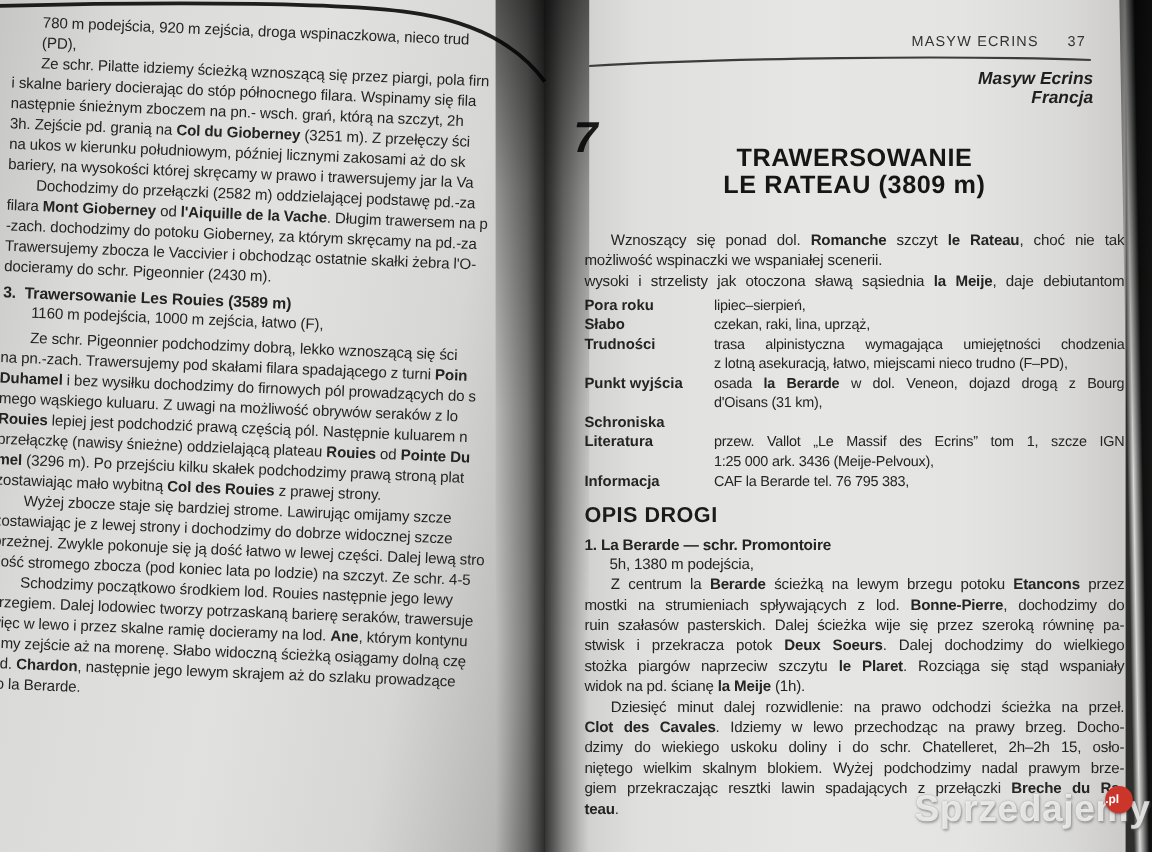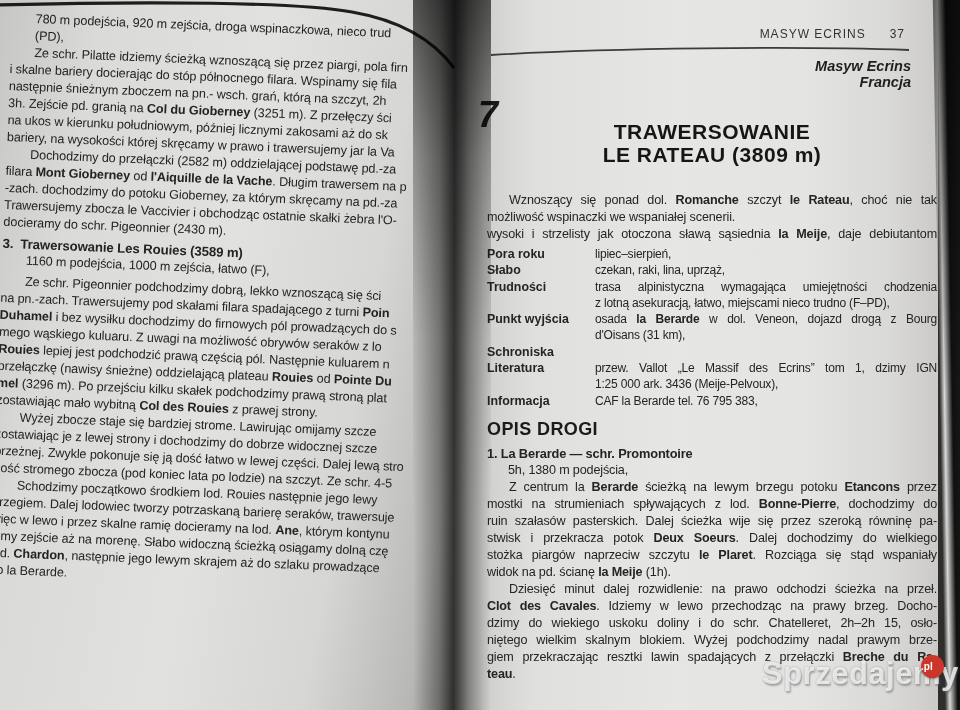--- a/index.html
+++ b/index.html
@@ -181,21 +181,21 @@
             <div class="vline just"><span>osada </span><span class="b">la Berarde</span><span> w dol. Veneon, dojazd drogą z Bourg</span></div>
             <div class="vline"><span>d'Oisans (31 km),</span></div>
           </div>
         </div>
         <div class="irow">
           <div class="ilabel">Schroniska</div>
         </div>
         <div class="irow">
           <div class="ilabel">Literatura</div>
           <div class="ival">
-            <div class="vline just"><span>przew. Vallot „Le Massif des Ecrins” tom 1, dzimy IGN</span></div>
+            <div class="vline just"><span>przew. Vallot „Le Massif des Ecrins” tom 1, szcze IGN</span></div>
             <div class="vline"><span>1:25 000 ark. 3436 (Meije-Pelvoux),</span></div>
           </div>
         </div>
         <div class="irow">
           <div class="ilabel">Informacja</div>
           <div class="ival">
             <div class="vline"><span>CAF la Berarde tel. 76 795 383,</span></div>
           </div>
         </div>
       </div>

